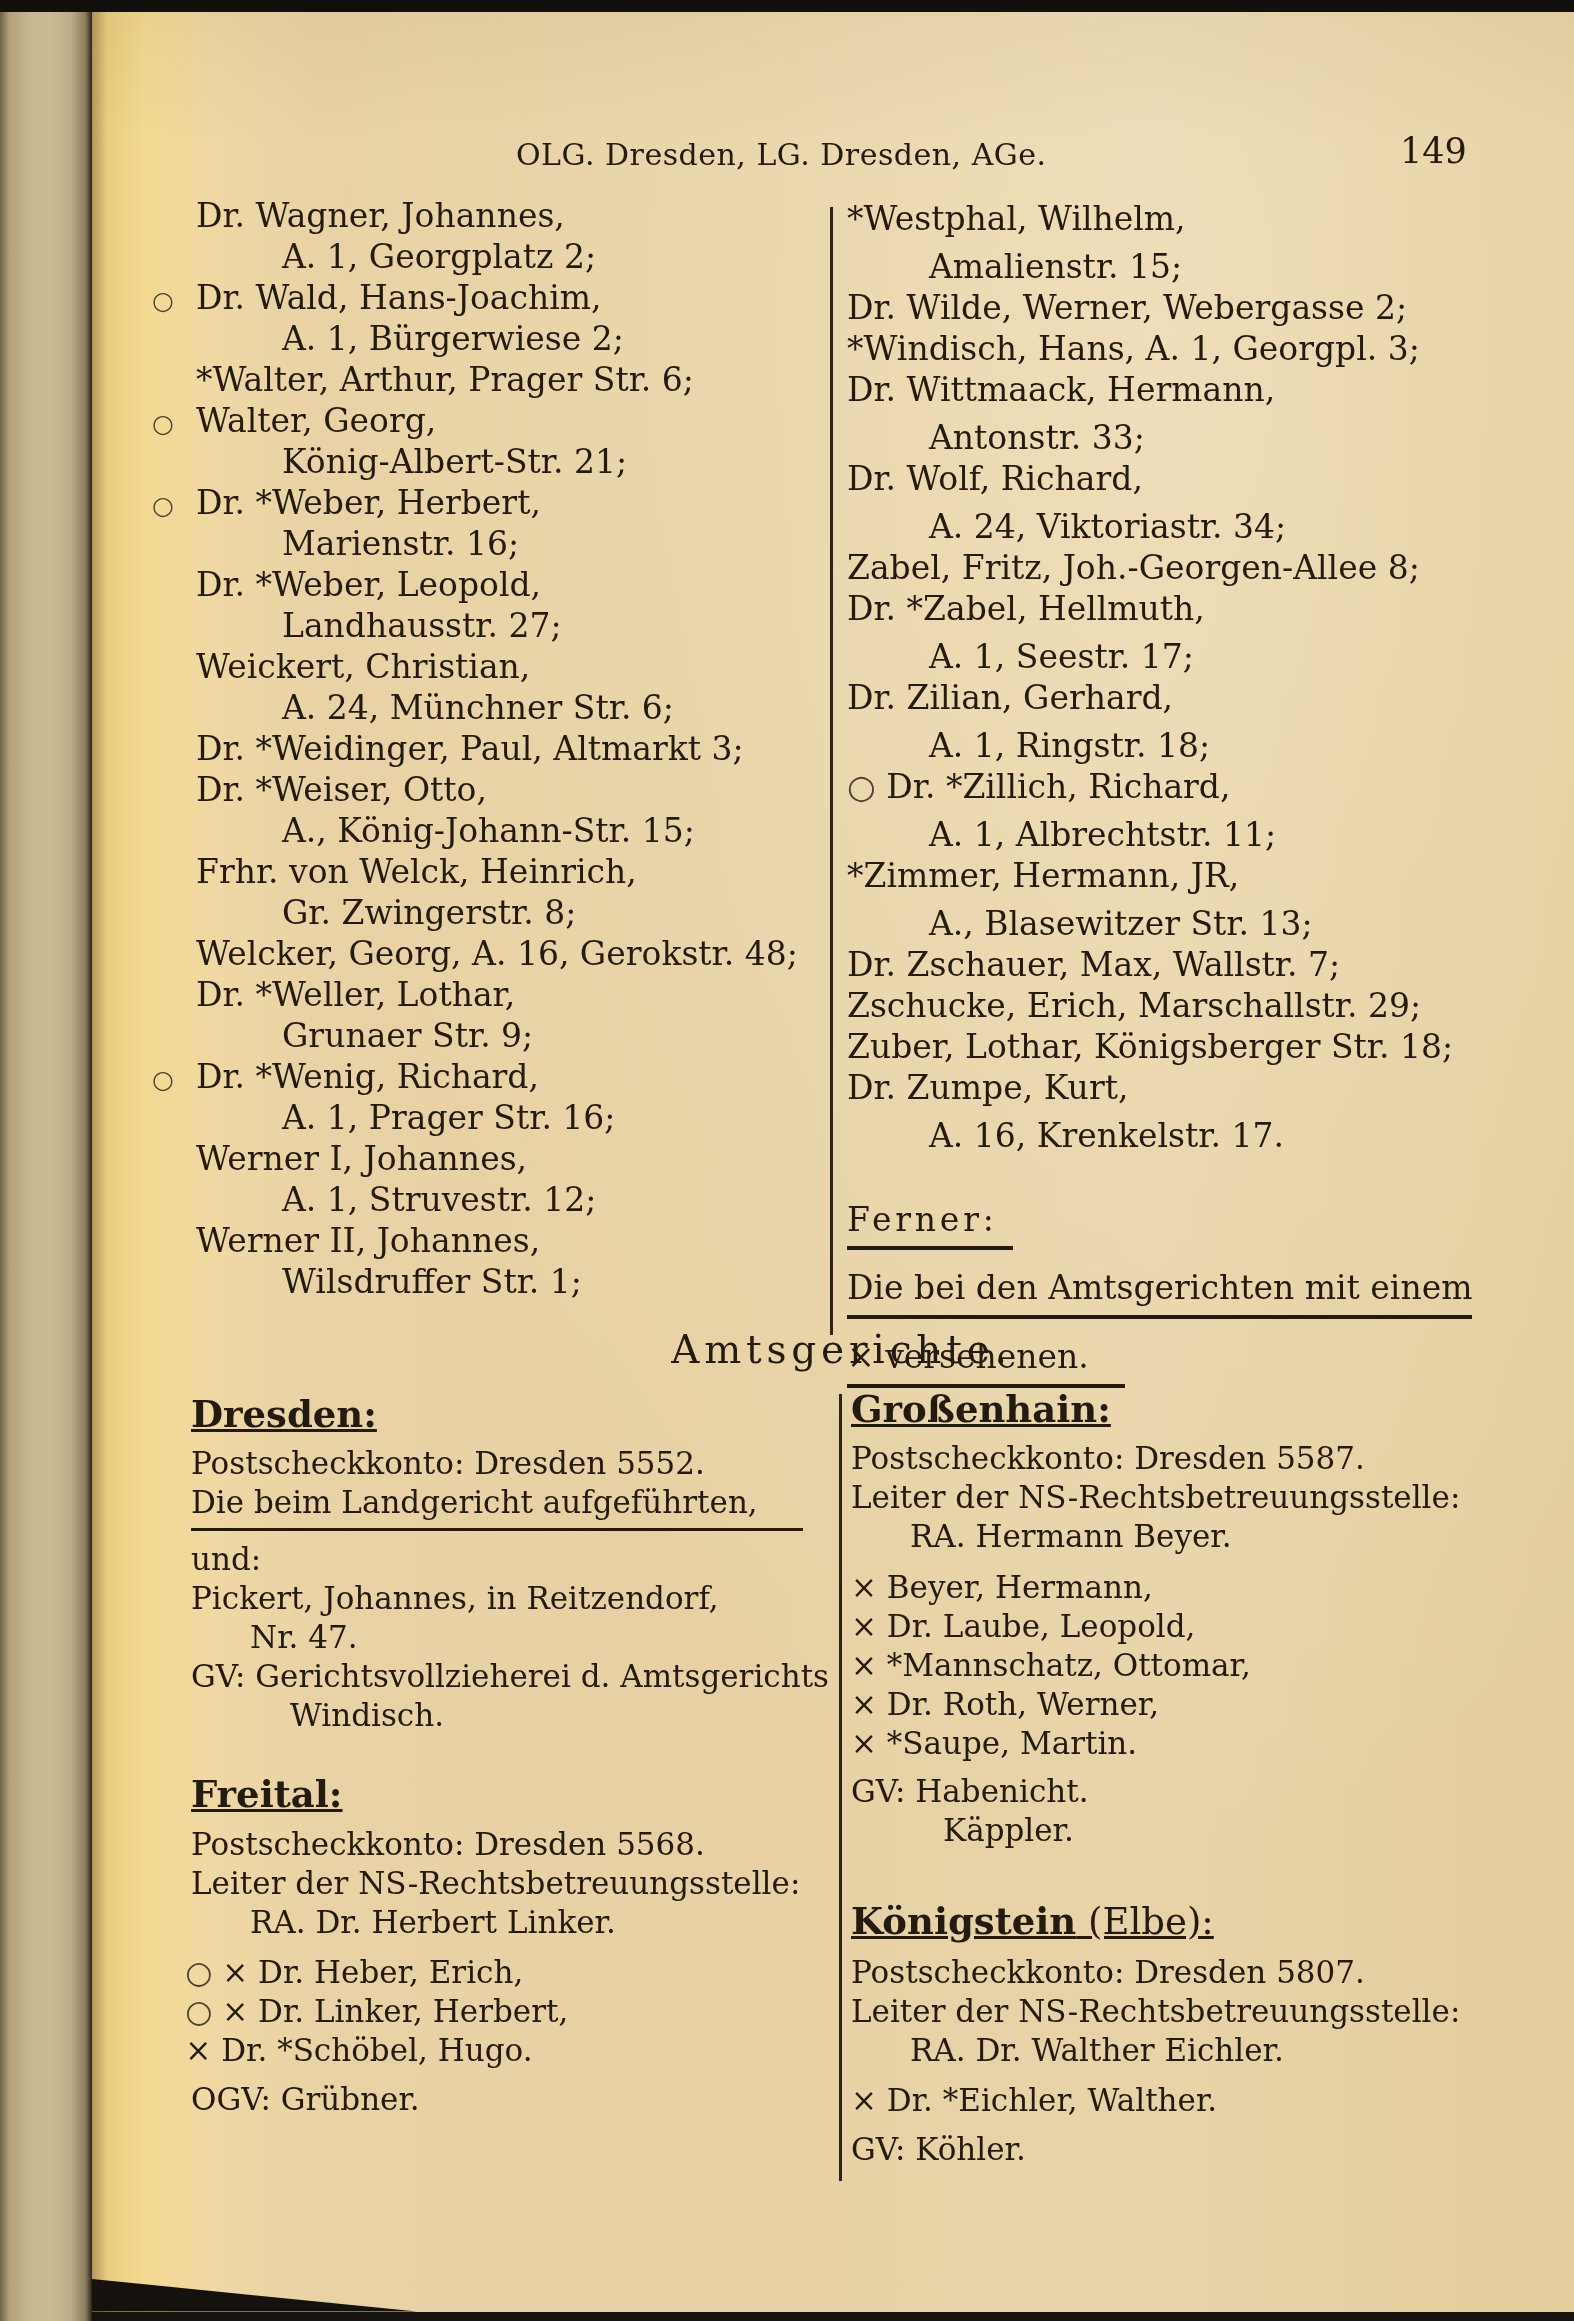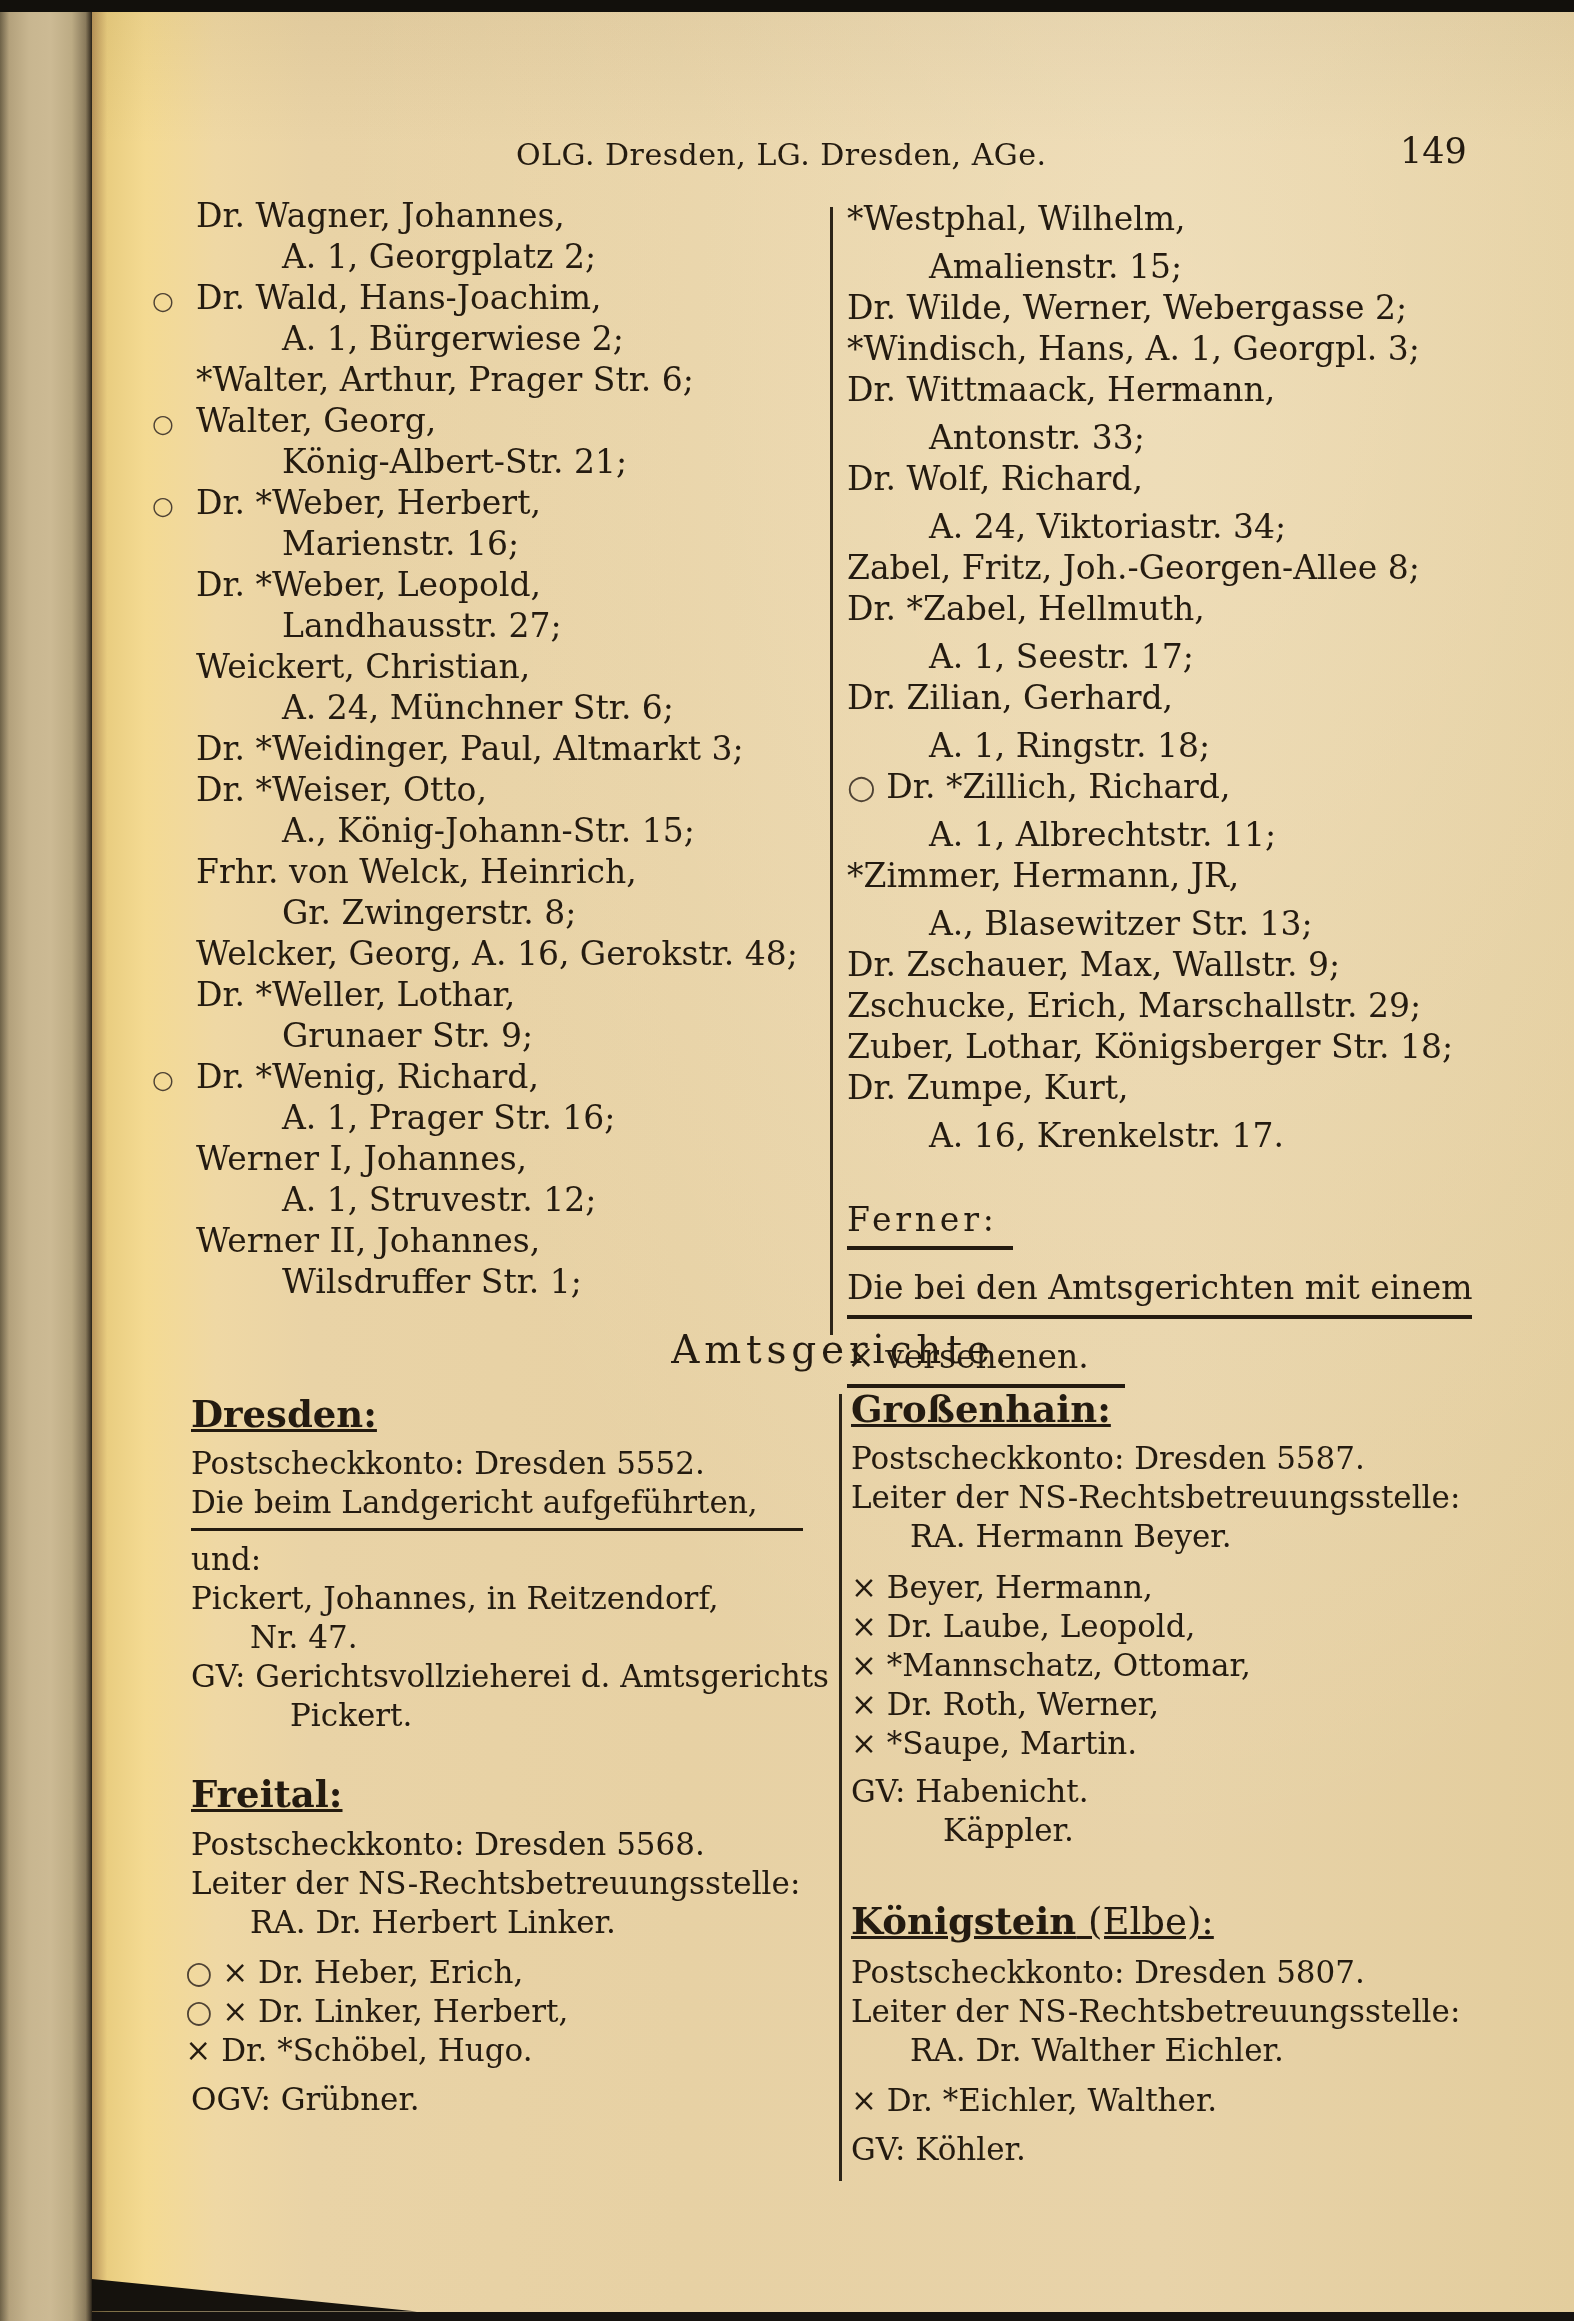--- a/index.html
+++ b/index.html
@@ -167,21 +167,21 @@
           </div>
           <div class="entry">
             <div class="l1"><span class="ring-inline">○ </span><span>Dr. *Zillich, Richard,</span></div>
             <div class="l2">A. 1, Albrechtstr. 11;</div>
           </div>
           <div class="entry">
             <div class="l1"><span>*Zimmer, Hermann, JR,</span></div>
             <div class="l2">A., Blasewitzer Str. 13;</div>
           </div>
           <div class="entry">
-            <div class="l1"><span>Dr. Zschauer, Max, Wallstr. 9;</span></div>
+            <div class="l1"><span>Dr. Zschauer, Max, Wallstr. 7;</span></div>
           </div>
           <div class="entry">
             <div class="l1"><span>Zschucke, Erich, Marschallstr. 29;</span></div>
           </div>
           <div class="entry">
             <div class="l1"><span>Zuber, Lothar, Königsberger Str. 18;</span></div>
           </div>
           <div class="entry">
             <div class="l1"><span>Dr. Zumpe, Kurt,</span></div>
             <div class="l2">A. 16, Krenkelstr. 17.</div>
@@ -197,21 +197,21 @@
     <div class="ag-head">Amtsgerichte.</div>
 
     <div class="col col-bl">
       <div class="court-h">Dresden:</div>
       <div class="bline">Postscheckkonto: Dresden 5552.</div>
       <div class="bline ul-block">Die beim Landgericht aufgeführten,</div>
       <div class="bline">und:</div>
       <div class="bline">Pickert, Johannes, in Reitzendorf,</div>
       <div class="bline ind-nr">Nr. 47.</div>
       <div class="bline">GV: Gerichtsvollzieherei d. Amtsgerichts</div>
-      <div class="bline ind-gv2">Pickert.</div>
+      <div class="bline ind-gv2">Windisch.</div>
 
       <div class="court-h mt-freital">Freital:</div>
       <div class="bline">Postscheckkonto: Dresden 5568.</div>
       <div class="bline">Leiter der NS-Rechtsbetreuungsstelle:</div>
       <div class="bline ind-ra">RA. Dr. Herbert Linker.</div>
       <div class="members" id="freital-members">
           <div class="mem"><span class="ring-inline">○ </span><span>× </span><span>Dr. Heber, Erich,</span></div>
           <div class="mem"><span class="ring-inline">○ </span><span>× </span><span>Dr. Linker, Herbert,</span></div>
           <div class="mem"><span>× </span><span>Dr. *Schöbel, Hugo.</span></div>
         </div>

